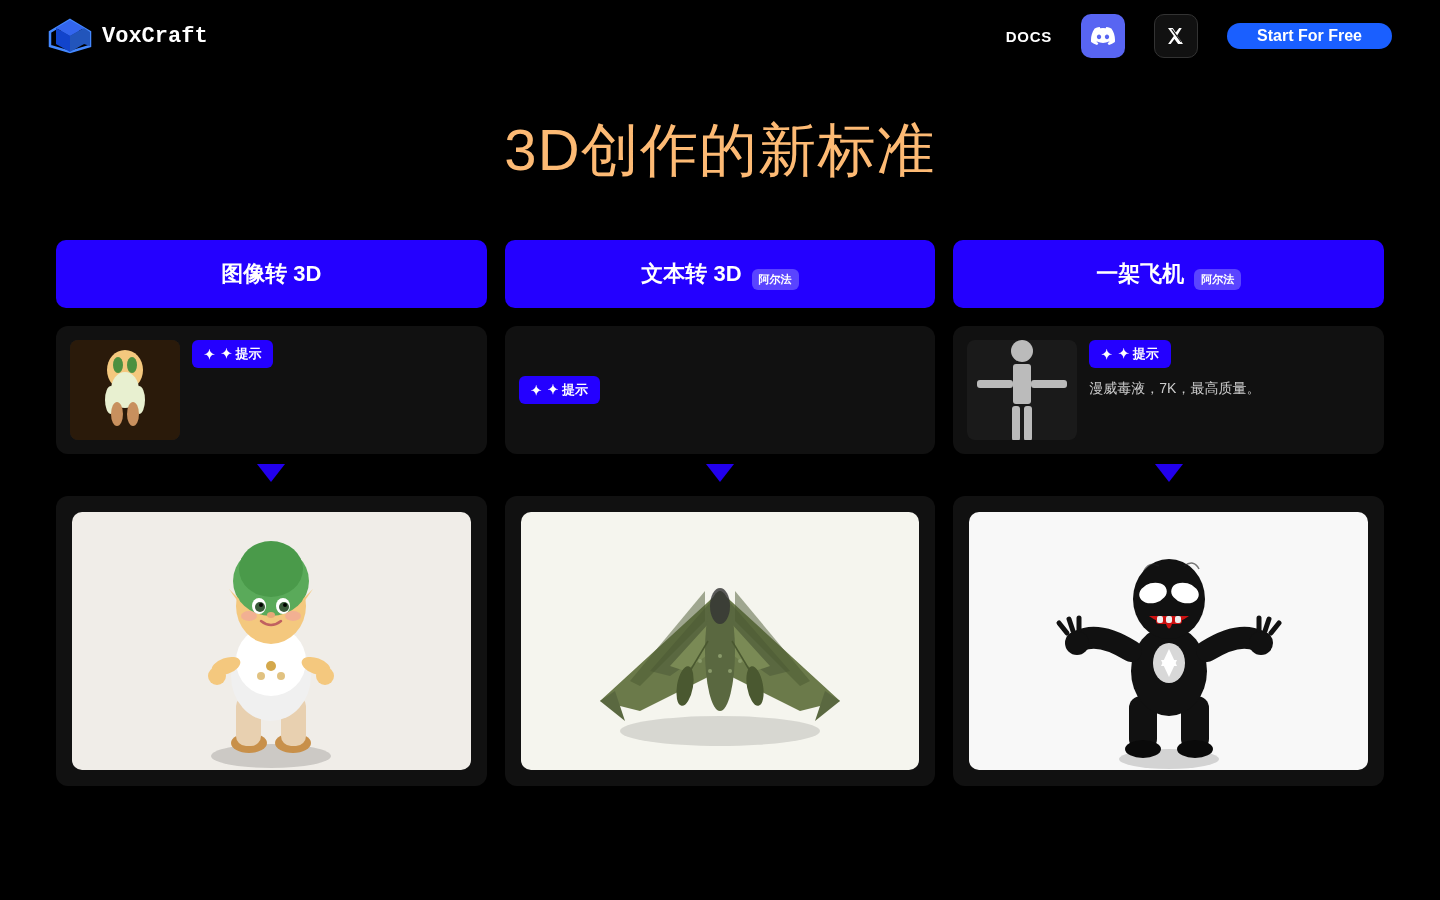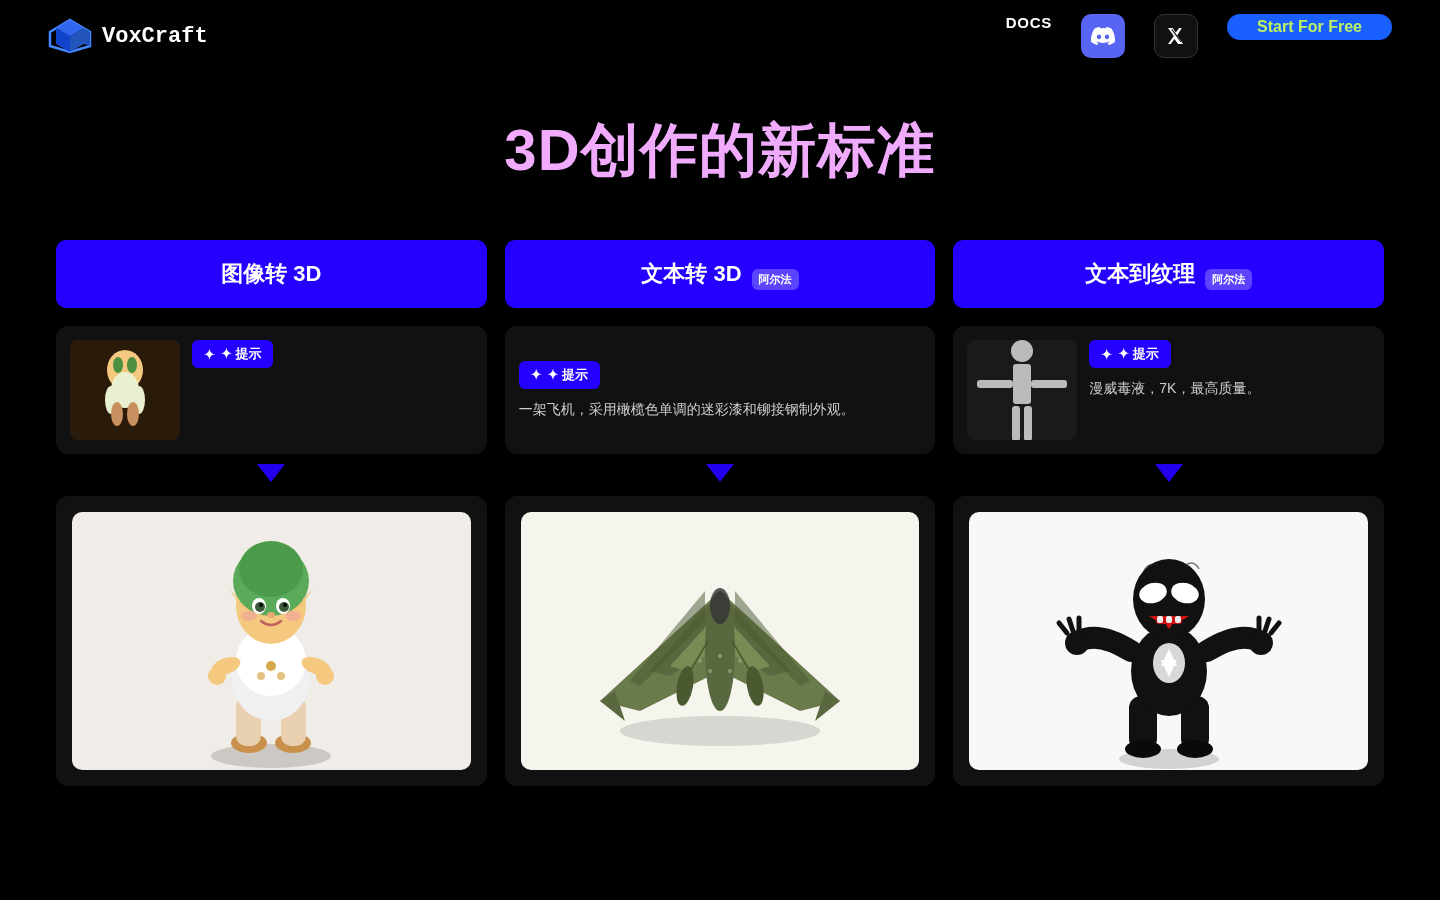--- a/index.html
+++ b/index.html
@@ -30,21 +30,21 @@
       width: 44px;
       height: 36px;
     }
     .logo-text {
       font-size: 22px;
       font-weight: 700;
       color: #fff;
     }
     .nav-right {
       display: flex;
-      align-items: flex-start;
+      align-items: center;
       gap: 29px;
     }
     .nav-docs {
       font-size: 15px;
       font-weight: 600;
       color: #fff;
       letter-spacing: 0.05em;
       cursor: pointer;
     }
     .nav-discord {
@@ -63,38 +63,38 @@
       background: #111;
       border: 1.5px solid #333;
       border-radius: 10px;
       display: flex;
       align-items: center;
       justify-content: center;
       cursor: pointer;
     }
     .nav-cta {
       background: #1a5fff;
-      color: #bef264;
+      color: #ffffff;
       border: none;
       border-radius: 28px;
       padding: 4px 30px;
       font-size: 16px;
       font-weight: 600;
       cursor: pointer;
     }
 
     
     .hero {
       text-align: center;
       padding: 40px 0 30px;
     }
     .hero-title {
       font-size: 58px;
-      font-weight: 700;
-      color: #f0abfc;
+      font-weight: 400;
+      color: #fdba74;
       letter-spacing: 0.02em;
     }
 
     
     .tabs-section {
       padding: 20px 56px 0;
     }
     .tabs-row {
       display: grid;
       grid-template-columns: 1fr 1fr 1fr;
@@ -315,21 +315,21 @@
 
   <div class="tabs-row">
     <button class="tab-btn">
       <span>图像转 3D</span>
     </button>
     <button class="tab-btn">
       <span>文本转 3D</span>
       <span class="tab-badge">阿尔法</span>
     </button>
     <button class="tab-btn">
-      <span>文本到纹理</span>
+      <span>一架飞机</span>
       <span class="tab-badge">阿尔法</span>
     </button>
   </div>
 
   <div class="demo-cards-row">
 
     <div class="demo-card">
       <div class="demo-card-img">
 
         <svg width="110" height="100" viewBox="0 0 110 100">
@@ -354,21 +354,20 @@
           <span>✦ 提示</span>
         </div>
       </div>
     </div>
 
     <div class="demo-card-full">
       <div class="prompt-badge">
         <span>✦</span>
         <span>✦ 提示</span>
       </div>
-      <p class="prompt-text">一架飞机，采用橄榄色单调的迷彩漆和铆接钢制外观。</p>
     </div>
 
     <div class="demo-card">
       <div class="demo-card-img" style="background:#1a1a1a;">
 
         <div class="tpose-figure">
           <div class="tpose-head"></div>
           <div class="tpose-body">
             <div class="tpose-arm"></div>
             <div class="tpose-torso"></div>

